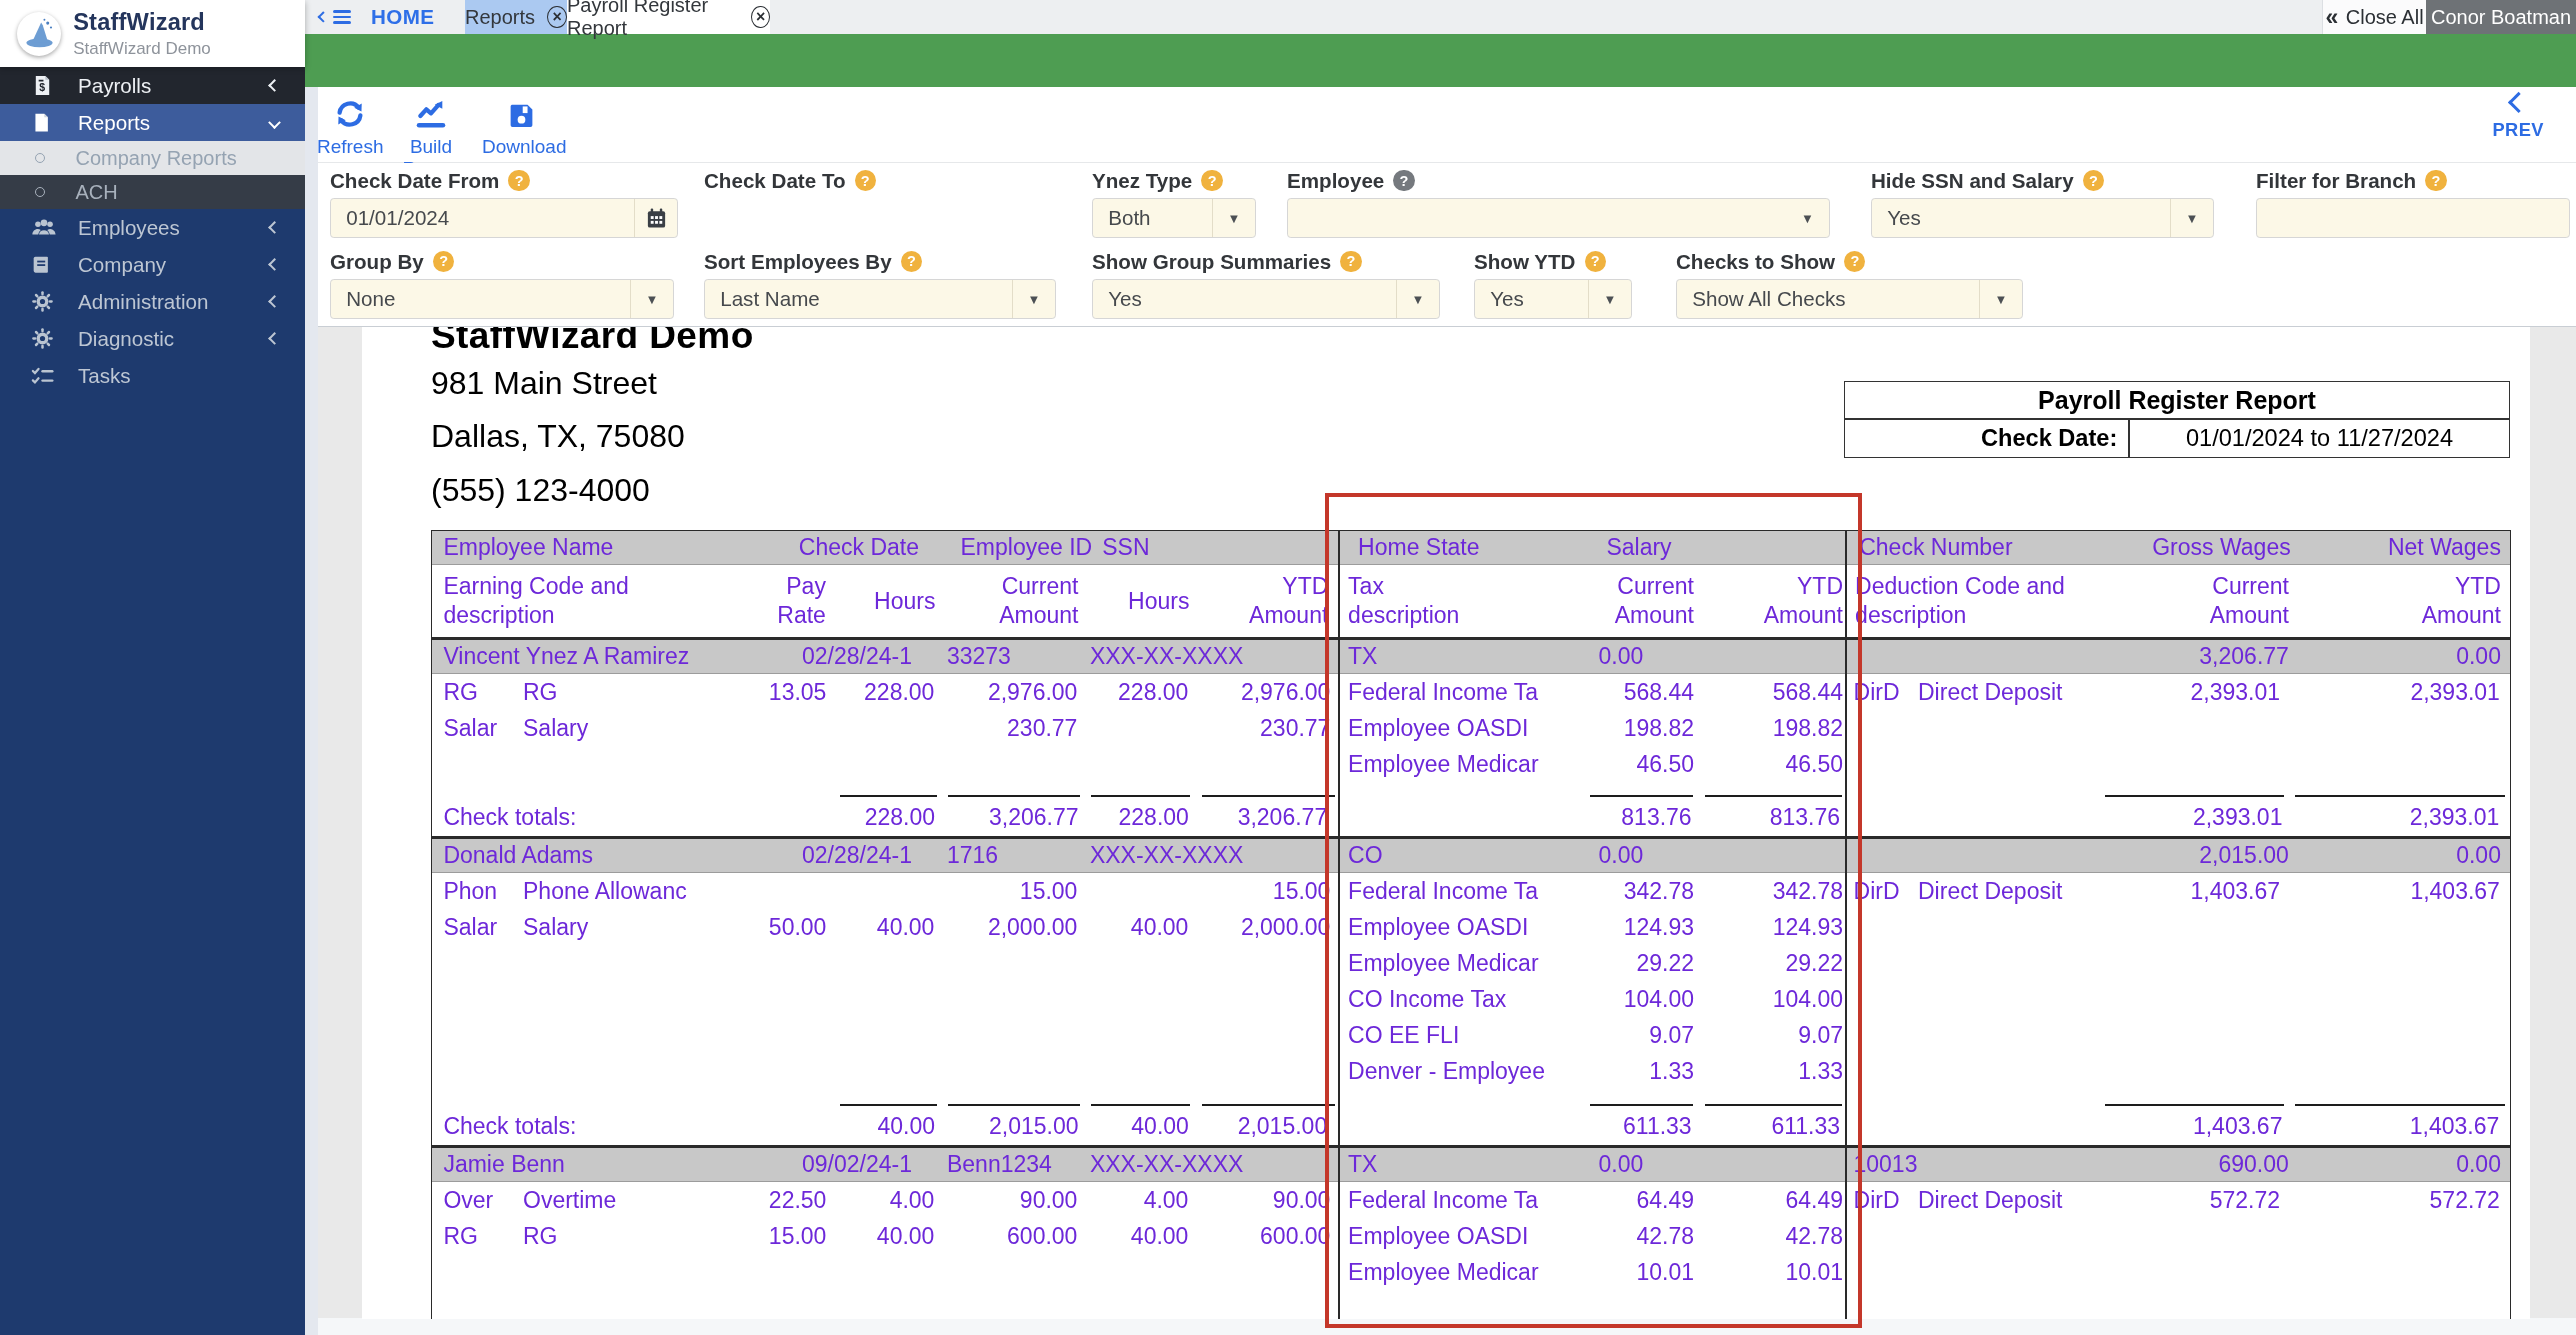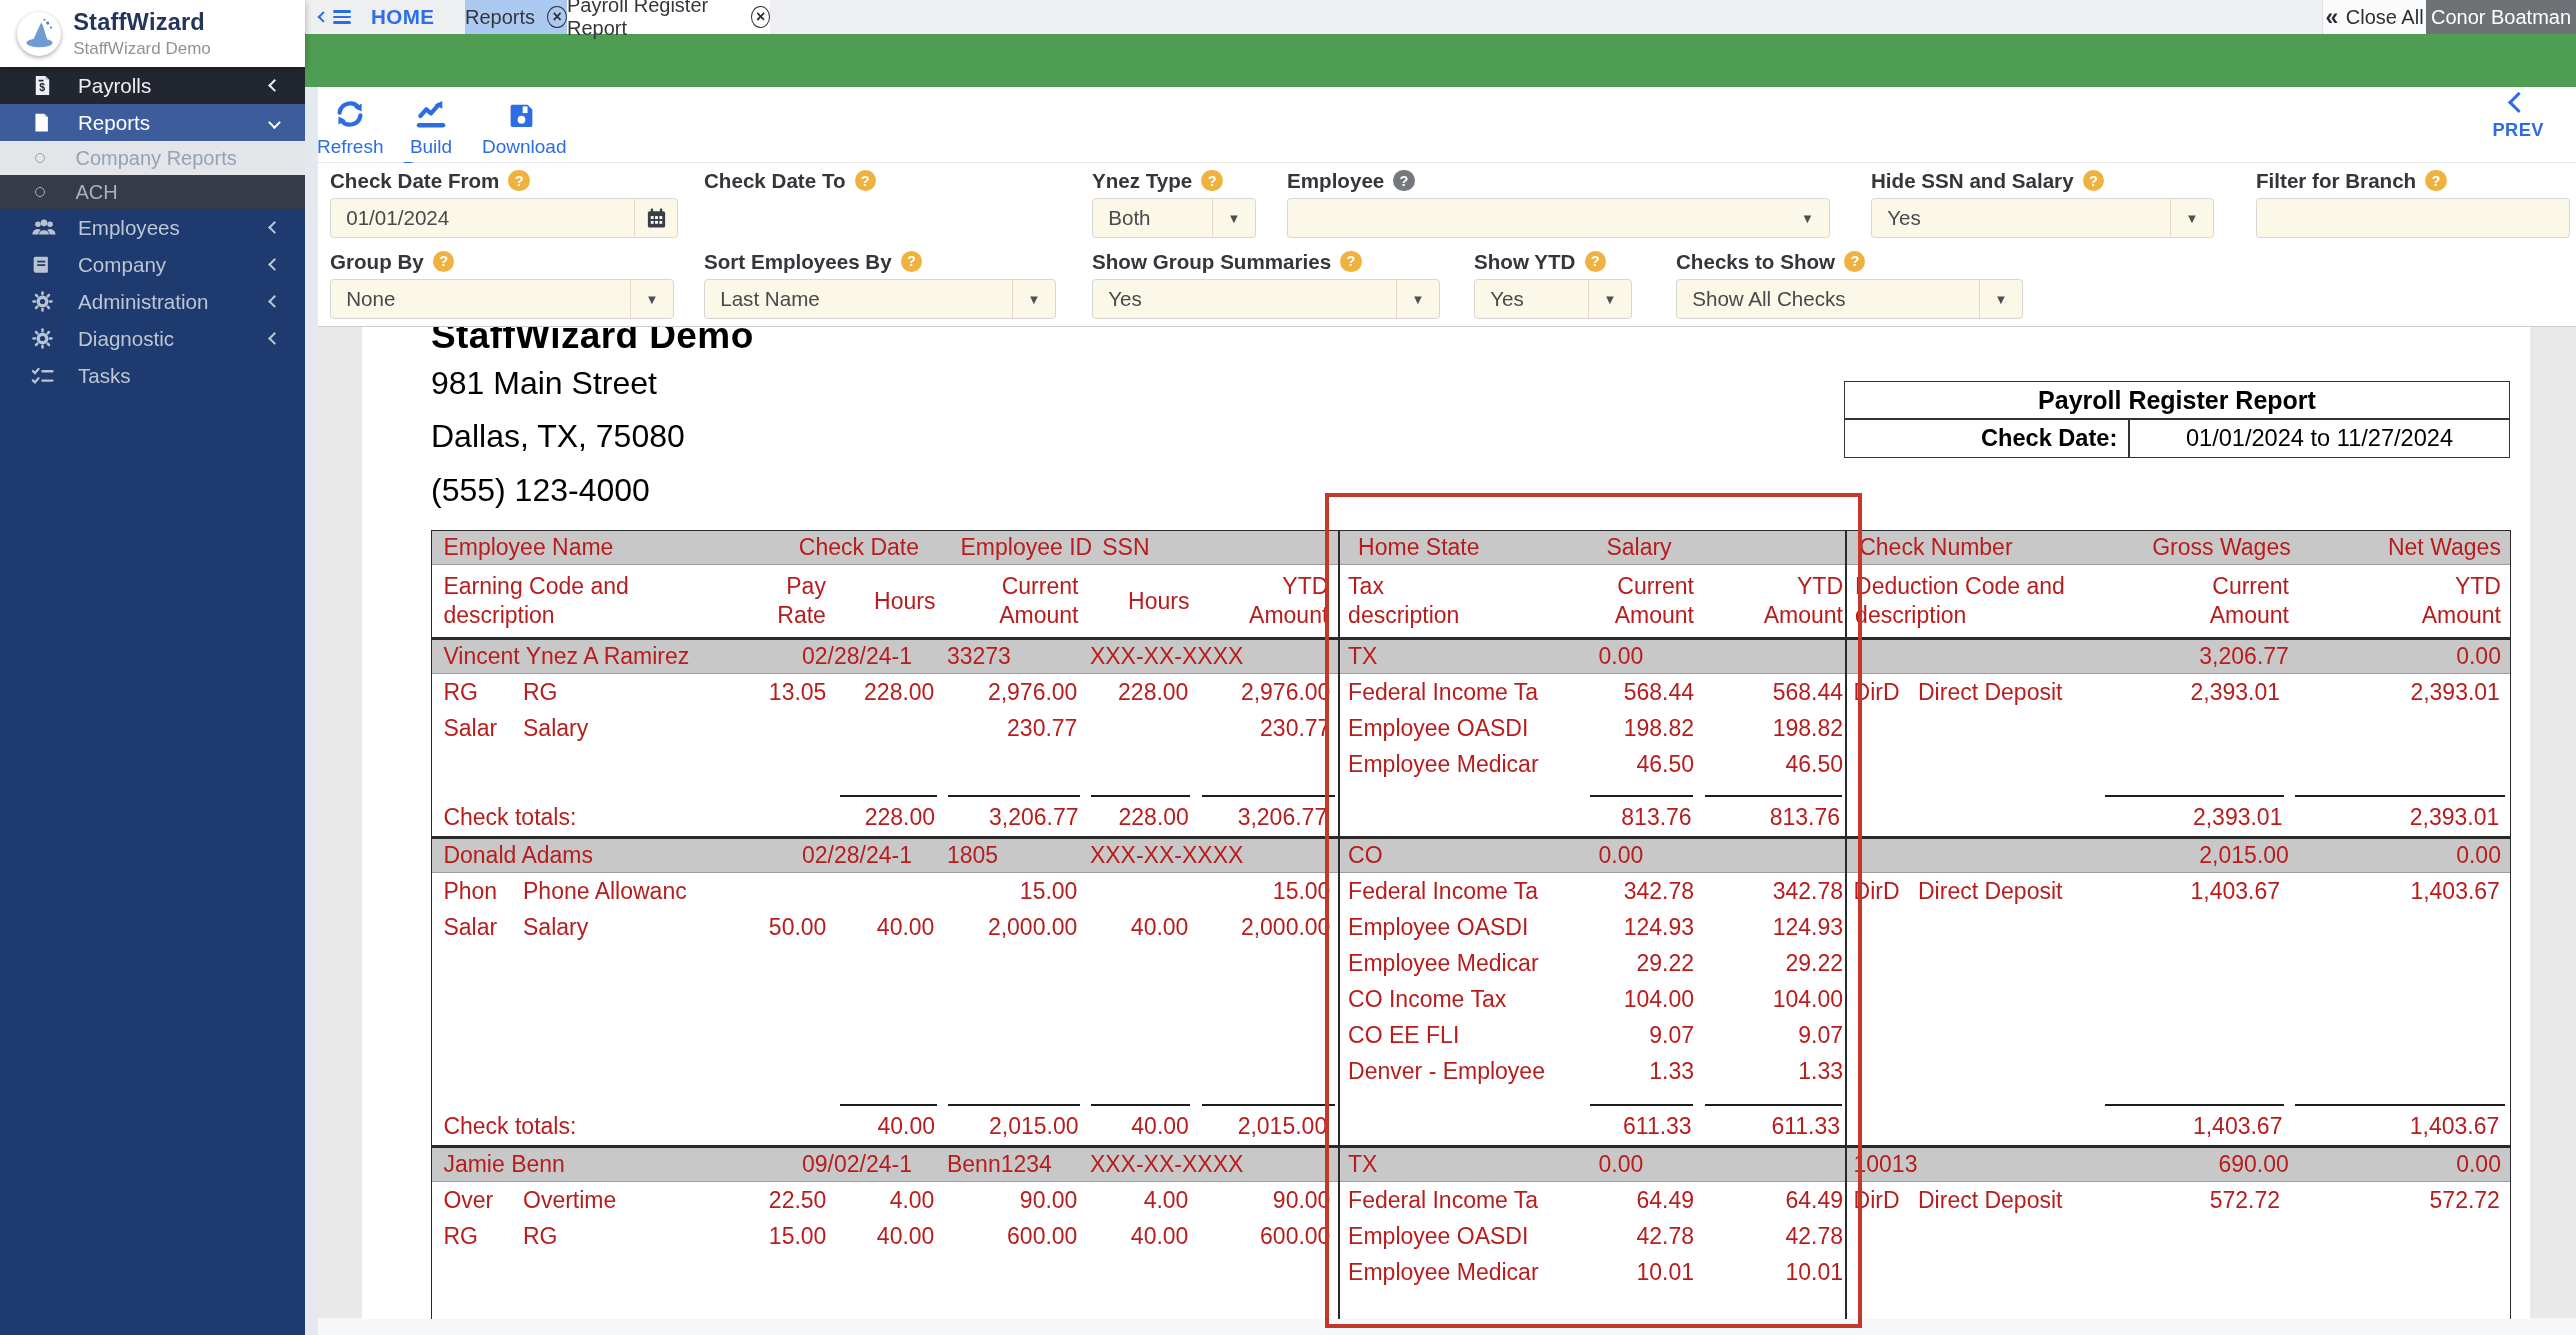--- a/index.html
+++ b/index.html
@@ -73,21 +73,21 @@
 
   .rpt-title-frag { position:absolute; left:69px; top:-12.2px; font-size:37px; font-weight:700; color:#000; letter-spacing:0.4px; }
   .rpt-addr { position:absolute; left:69px; font-size:32px; color:#000; }
   .titlebox { position:absolute; left:1482px; top:54px; width:666px; border:1.5px solid #333; }
   .titlebox .tb-row1 { height:38px; border-bottom:2.3px solid #333; display:flex; align-items:center; justify-content:center; font-size:25px; font-weight:700; }
   .titlebox .tb-row2 { height:37px; display:flex; font-size:23.6px; }
   .tb-cell-l { width:285px; border-right:2.3px solid #333; display:flex; align-items:center; justify-content:flex-end; padding-right:10.7px; font-weight:700; }
   .tb-cell-r { flex:1; display:flex; align-items:center; justify-content:center; }
 
   
-  .rpt-table { position:absolute; left:69px; top:203px; width:2080px; border:1.5px solid #2a2a2a; border-bottom:none; font-size:23px; color:#b91c1c; }
+  .rpt-table { position:absolute; left:69px; top:203px; width:2080px; border:1.5px solid #2a2a2a; border-bottom:none; font-size:23px; color:#6d28d9; }
   .vline { position:absolute; top:0; bottom:0; width:1.5px; background:#2a2a2a; z-index:2; }
   .trow { display:flex; }
   .tc { overflow:visible; white-space:nowrap; }
   .grayrow { background:#c8c8c8; height:34px; align-items:center; border-bottom:0.8px solid #9c9c9c; }
   .hdr2 { height:75px; border-bottom:3px solid #2a2a2a; align-items:center; }
   .hdr2 .tc div { line-height:29px; }
   .lines-wrap { position:relative; }
   .grp { position:absolute; top:0; }
   .line { height:36px; align-items:center; }
   .totrow { height:40px; align-items:flex-end; padding-bottom:4.6px; }
@@ -594,21 +594,21 @@
             <div class="tc al-r tl" style="width: 137px; padding-right: 1.5px;">813.76</div>
             <div class="tc al-r" style="width: 252px; padding-right: 0px;"></div>
             <div class="tc al-r tl" style="width: 179px; padding-right: 1.5px;">2,393.01</div>
             <div class="tc al-r tl" style="width: 210px; padding-right: 6.1px;">2,393.01</div>
           </div>
         </div>
         <div class="blk-sep">
           <div class="trow grayrow">
             <div class="tc" style="width: 370px; padding-left: 11.4px;">Donald  Adams</div>
             <div class="tc" style="width: 145px; padding-left: 0px;">02/28/24-1</div>
-            <div class="tc" style="width: 143px; padding-left: 0px;">1805</div>
+            <div class="tc" style="width: 143px; padding-left: 0px;">1716</div>
             <div class="tc" style="width: 249px; padding-left: 0px;">XXX-XX-XXXX</div>
             <div class="tc" style="width: 252px; padding-left: 9.1px;">CO</div>
             <div class="tc" style="width: 255px; padding-left: 7.6px;">0.00</div>
             <div class="tc" style="width: 252px; padding-left: 7.6px;"></div>
             <div class="tc al-r" style="width: 191px; padding-left: 0px; padding-right: 0px;">2,015.00</div>
             <div class="tc" style="width: 65px; padding-left: 0px;"></div>
             <div class="tc" style="width: 15.2px; padding-left: 0px; background: rgb(255, 255, 255);"></div>
             <div class="tc al-r" style="width: 141px; padding-left: 0px; padding-right: 9.1px;">0.00</div>
           </div>
           <div class="lines-wrap" style="height: 232px;">

